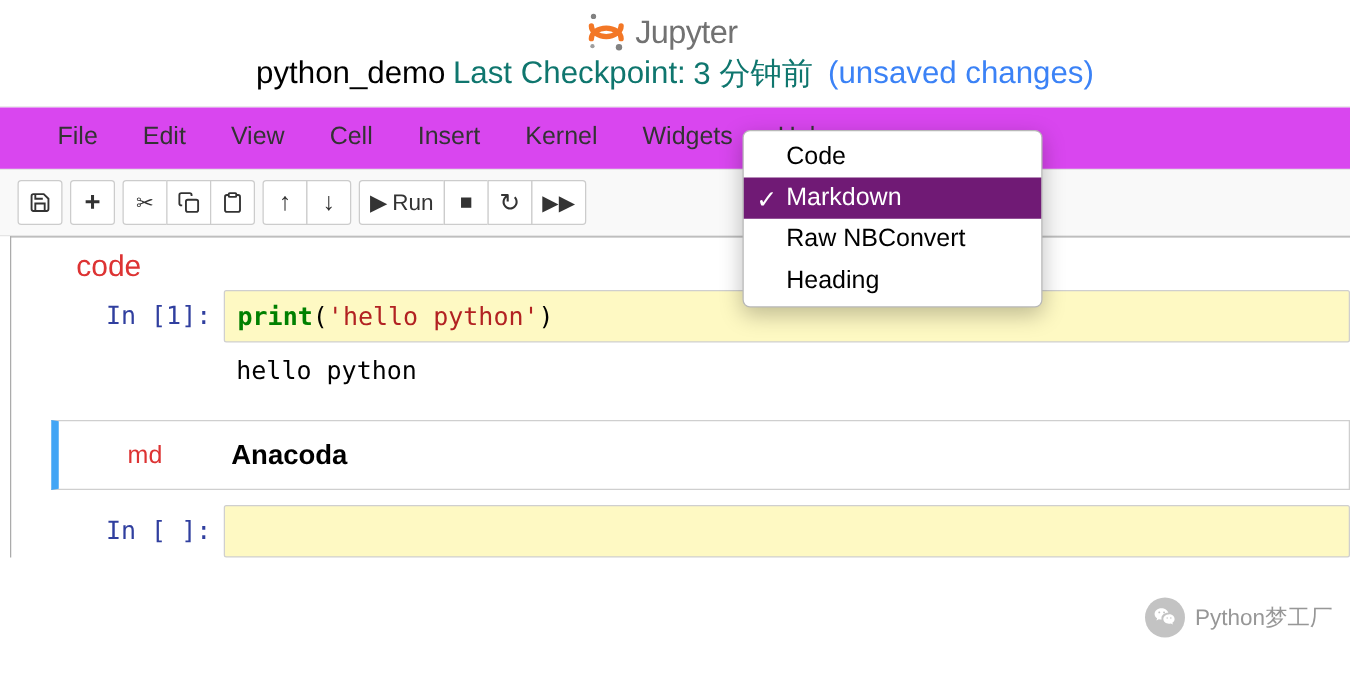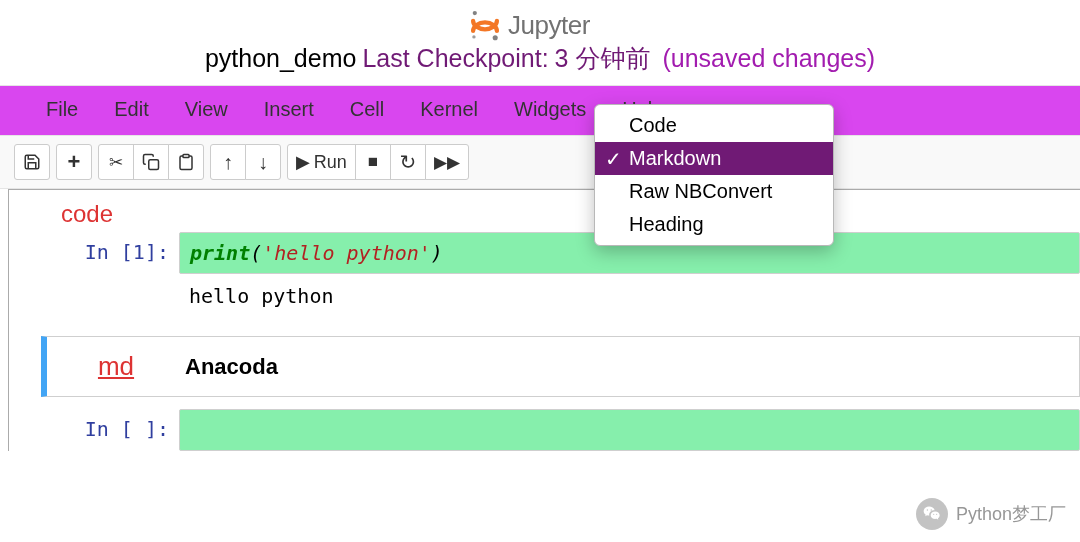--- a/index.html
+++ b/index.html
@@ -3,49 +3,49 @@
 <meta charset="utf-8">
 <style>
   * { box-sizing: border-box; margin: 0; padding: 0; }
   body { font-family: "Helvetica Neue", Helvetica, Arial, sans-serif; font-size: 18px; background: #fff; width:1080px; height:542px; overflow:hidden; position:relative;}
   .header { display:flex; align-items:center; padding:8px 12px 10px 12px; border-bottom:1px solid #e5e5e5;flex-direction:column;}
   .logo { display:flex; align-items:center; gap:6px; margin-right:22px;}
   .logo svg { width:34px; height:34px;}
   .logo-text { font-size:26px; color:#727272; letter-spacing:-0.5px;}
   .title-line { font-size:25px; color:#333; display:flex; align-items:center; flex-wrap:wrap; gap:6px;}
   .title-line .nbname { color:#000;}
-  .title-line .ckpt { color:#701a75;}
-  .title-line .unsaved { color:#a21caf;}
+  .title-line .ckpt { color:#0f766e;}
+  .title-line .unsaved { color:#3b82f6;}
   .menubar { display:flex; gap:0; padding:6px 18px 8px 28px; border-bottom:1px solid #e5e5e5; background:#d946ef; position:relative;}
   .menubar .mi { padding:6px 18px; font-size:20px; color:#333; cursor:pointer;}
   .toolbar { display:flex; align-items:center; gap:6px; padding:8px 14px; border-bottom:1px solid #e5e5e5; background:#f9f9f9;}
   .tbtn { border:1px solid #ccc; background:#fff; border-radius:3px; height:36px; min-width:36px; display:flex; align-items:center; justify-content:center; font-size:17px; color:#333; cursor:pointer; padding:0 8px;}
   .tgroup { display:flex; gap:0;}
   .tgroup .tbtn { border-radius:0; margin-left:-1px;}
   .tgroup .tbtn:first-child { border-top-left-radius:3px; border-bottom-left-radius:3px; margin-left:0;}
   .tgroup .tbtn:last-child { border-top-right-radius:3px; border-bottom-right-radius:3px;}
   .tbtn.run { gap:4px; font-size:18px;}
   .dropdown-popup { position:absolute; left:594px; top:104px; width:240px; background:#fff; border:1px solid #b8b8b8; border-radius:6px; box-shadow:0 6px 18px rgba(0,0,0,.25); z-index:50; padding:4px 0; font-size:20px;}
   .dropdown-popup .opt { padding:5px 14px 5px 34px; position:relative; cursor:pointer;}
   .dropdown-popup .opt.sel { background:#701a75; color:#fff;}
   .dropdown-popup .opt.sel::before { content:"✓"; position:absolute; left:10px;}
   .nb { padding:14px 0 0 22px;}
   .annot { color:#d33; font-size:24px; font-family:"Helvetica Neue",Arial,sans-serif; margin:4px 0 2px 30px;}
   .cell { display:flex; align-items:flex-start; margin:4px 0 0 0;}
   .prompt { width:148px; text-align:right; padding:8px 10px 0 0; font-family:Menlo,Consolas,monospace; font-size:20px; color:#303f9f; flex-shrink:0;}
   .cellbody { flex:1; border:1px solid #cfcfcf; background:#f7f7f7; border-radius:2px; padding:8px 10px; font-family:Menlo,Consolas,monospace; font-size:20px; min-height:38px; margin-right:0;}
-  .cellbody.code { background:#86efac;font-style:italic;}
+  .cellbody.code { background:#fef9c3;}
   .output { margin-left:148px; padding:10px 10px; font-family:Menlo,Consolas,monospace; font-size:20px; color:#000;}
   .mdcell-wrap { border:1px solid #cfcfcf; border-left:6px solid #42a5f5; padding:14px 10px 14px 0; margin:18px 0 12px 10px; display:flex; align-items:center;}
-  .mdcell-wrap .annot2 { color:#d33; font-size:26px; width:138px; text-align:center;text-decoration:underline;}
+  .mdcell-wrap .annot2 { color:#d33; font-size:20px; width:138px; text-align:center;}
   .mdcell-wrap .mdtxt { font-weight:bold; font-size:22px; color:#000; font-family:"Helvetica Neue",Arial,sans-serif;}
   .code-print .fn { color:#008000; font-weight:bold;}
   .code-print .par { color:#000;}
   .code-print .str { color:#b22222;}
-  .watermark { position:absolute; right:14px; bottom:12px; display:flex; align-items:center; gap:8px; color:#8c8c8c; font-size:18px; opacity:.9;}
+  .watermark { position:absolute; right:14px; bottom:32px; display:flex; align-items:center; gap:8px; color:#8c8c8c; font-size:18px; opacity:.9;}
   .watermark .round { width:32px; height:32px; border-radius:50%; background:#bdbdbd; display:flex; align-items:center; justify-content:center;}
   .watermark .round svg { width:20px; height:20px; fill:#fff;}
   .nb-border { border:1px solid #ababab; border-right:none; border-bottom:none; margin-left:8px; padding-top:6px;}
 </style>
 </head>
 <body>
 
 <div class="header">
   <div class="logo">
     <svg viewBox="0 0 40 40">
@@ -63,22 +63,22 @@
     <span class="ckpt">3 分钟前</span>
     <span class="ckpt"> </span>
     <span class="unsaved">(unsaved changes)</span>
   </div>
 </div>
 
 <div class="menubar">
   <div class="mi">File</div>
   <div class="mi">Edit</div>
   <div class="mi">View</div>
+  <div class="mi">Cell</div>
   <div class="mi">Insert</div>
-  <div class="mi">Cell</div>
   <div class="mi">Kernel</div>
   <div class="mi">Widgets</div>
   <div class="mi">Help</div>
 </div>
 
 <div class="toolbar">
   <button class="tbtn">
       <svg width="18" height="18" viewBox="0 0 24 24" fill="none" stroke="#333" stroke-width="2">
         <path d="M19 21H5a2 2 0 0 1-2-2V5a2 2 0 0 1 2-2h11l5 5v11a2 2 0 0 1-2 2z"></path>
         <polyline points="17 21 17 13 7 13 7 21"></polyline>

